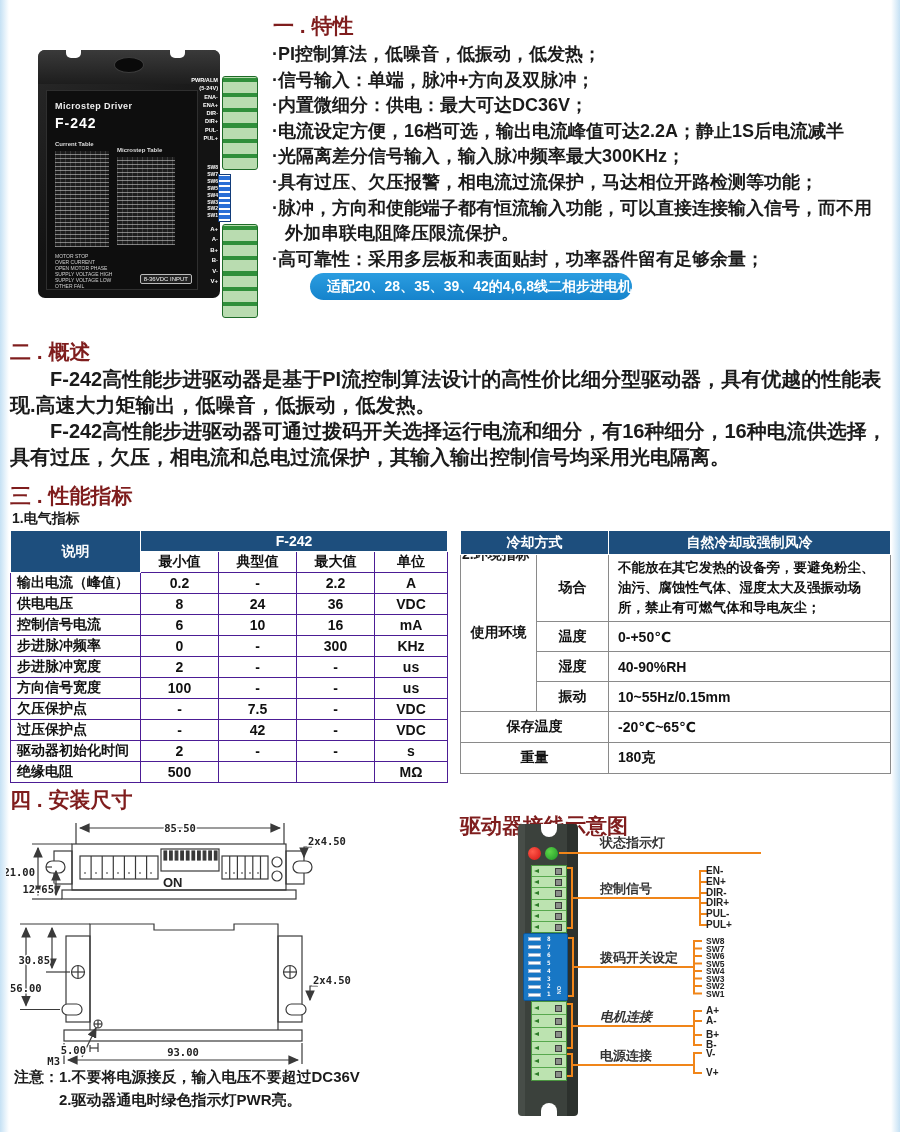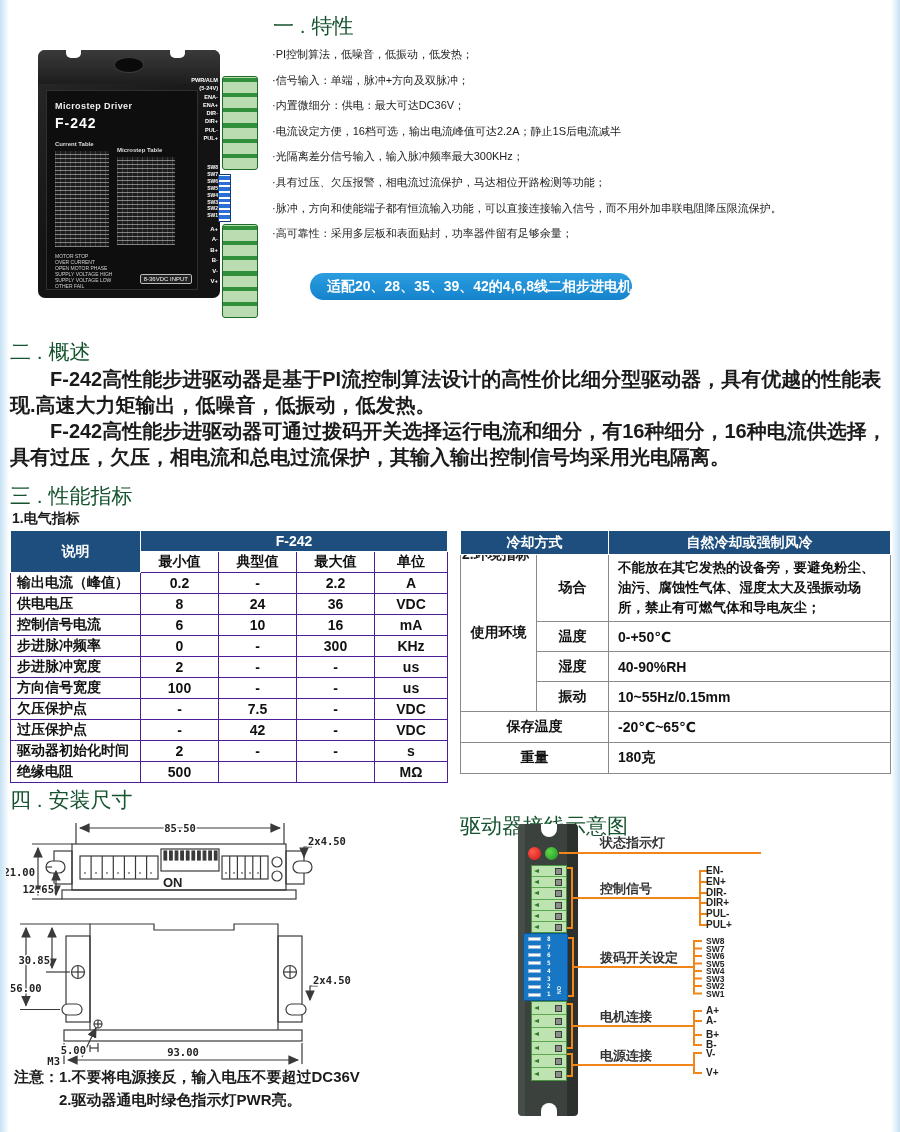--- a/index.html
+++ b/index.html
@@ -1,24 +1,24 @@
 <!DOCTYPE html>
 <html><head>
 <meta charset="utf-8">
 <style>
   html,body{margin:0;padding:0;background:#fff;}
   .page{position:relative;width:900px;height:1132px;background:#fff;overflow:hidden;
         font-family:"Liberation Sans","DejaVu Sans",sans-serif;color:#1b1b1b;}
   .edge{position:absolute;top:0;bottom:0;width:9px;}
   .edge.l{left:0;background:linear-gradient(90deg,rgba(150,200,235,.55),rgba(150,200,235,0));}
   .edge.r{right:0;background:linear-gradient(270deg,rgba(150,200,235,.55),rgba(150,200,235,0));}
-  .sec{position:absolute;margin:0;font-size:21px;font-weight:normal;color:#14532d;}
+  .sec{position:absolute;margin:0;font-size:21px;font-weight:bold;color:#7f1d1d;}
   
   .features-list{position:absolute;left:272px;top:42px;width:606px;margin:0;padding:0;list-style:none;}
-  .features-list li{font-size:11px;font-weight:normal;line-height:25.6px;padding-left:13px;text-indent:-13px;}
+  .features-list li{font-size:18px;font-weight:bold;line-height:25.6px;padding-left:13px;text-indent:-13px;}
   .badge{position:absolute;left:310px;top:273px;width:322px;height:27px;border-radius:14px;
          background:linear-gradient(#2b9de0,#1583cc);color:#fff;font-size:14px;font-weight:bold;
          text-align:right;line-height:27px;}
   
   .photo{position:absolute;left:28px;top:36px;width:226px;height:274px;}
   .photo .body{position:absolute;left:10px;top:14px;width:182px;height:248px;border-radius:7px;
                background:linear-gradient(145deg,#2a2a2a,#131313 55%);}
   .photo .cap{position:absolute;left:10px;top:14px;width:182px;height:34px;border-radius:7px 7px 0 0;
               background:linear-gradient(#3a3a3a,#1d1d1d);}
   .photo .notch{position:absolute;top:14px;width:15px;height:8px;background:#fff;border-radius:0 0 5px 5px;}
@@ -470,21 +470,21 @@
         <path d="M241,195 H234 V229 H241 M234,205 H241 M234,219 H241"></path>
         <path d="M106,238 H112 V260 H106"></path>
         <line x1="112" y1="249" x2="234" y2="249"></line>
         <path d="M241,237 H234 V257 H241"></path>
       </g>
     </svg>
 
     <div class="wlabel" style="left:140px;top:18px;">状态指示灯</div>
     <div class="wlabel" style="left:140px;top:64px;">控制信号</div>
     <div class="wlabel" style="left:140px;top:133px;">拨码开关设定</div>
-    <div class="wlabel" style="left:140px;top:192px;">电机连接</div>
+    <div class="wlabel" style="left:140px;top:192px;font-style:italic;">电机连接</div>
     <div class="wlabel" style="left:140px;top:231px;">电源连接</div>
 
     <div class="pin" style="top:49px;">EN-</div>
     <div class="pin" style="top:60px;">EN+</div>
     <div class="pin" style="top:71px;">DIR-</div>
     <div class="pin" style="top:81px;">DIR+</div>
     <div class="pin" style="top:92px;">PUL-</div>
     <div class="pin" style="top:103px;">PUL+</div>
 
     <div class="pin sw" style="top:121px;">SW8</div>

